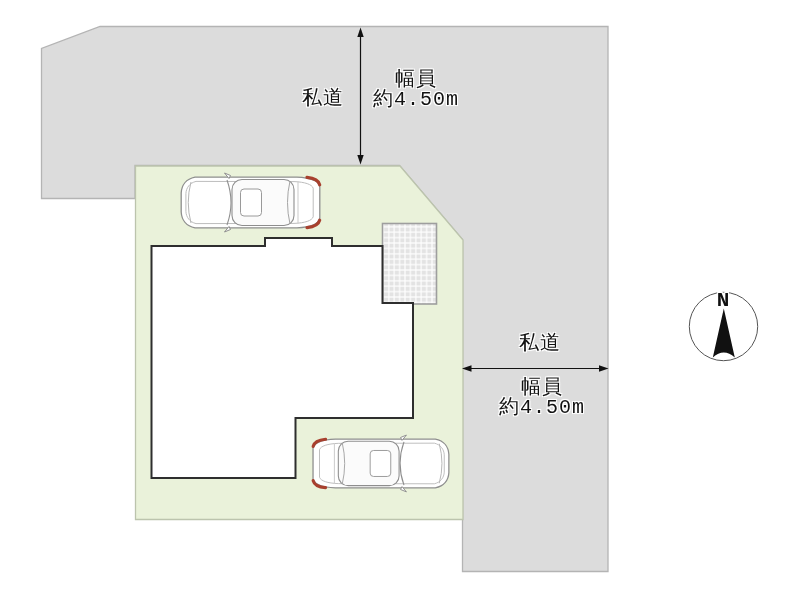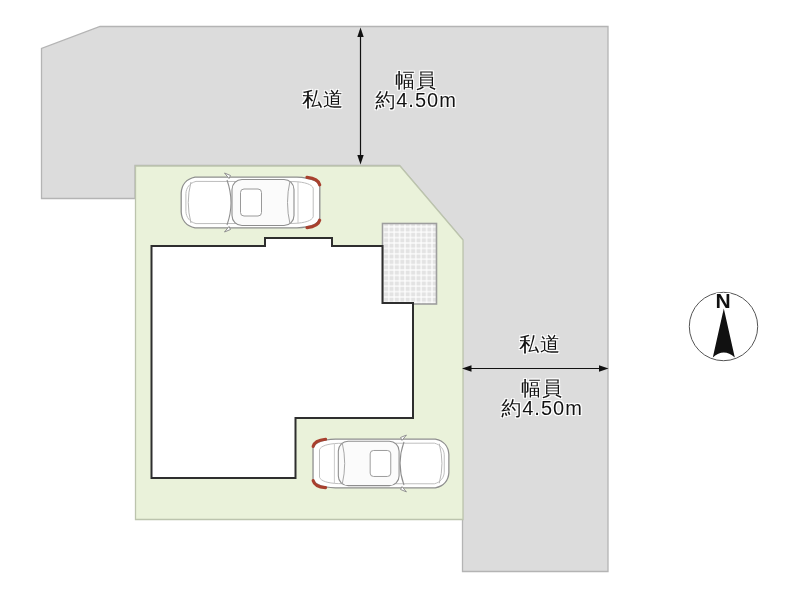--- a/index.html
+++ b/index.html
@@ -1,21 +1,21 @@
 <!DOCTYPE html>
 <html><head>
 <meta charset="utf-8">
 <style>
   html,body{margin:0;padding:0;background:#ffffff;}
   .stage{
     position:relative;
     width:800px;height:600px;
     background:#ffffff;
     overflow:hidden;
-    font-family:Liberation Sans, sans-serif;
+    font-family:Liberation Mono, monospace;
   }
   .plan-svg{position:absolute;left:0;top:0;width:800px;height:600px;}
   .lbl{
     position:absolute;
     transform:translate(-50%,-50%);
     color:#131313;
     font-size:20px;
     line-height:20px;
     letter-spacing:1px;
     white-space:nowrap;

